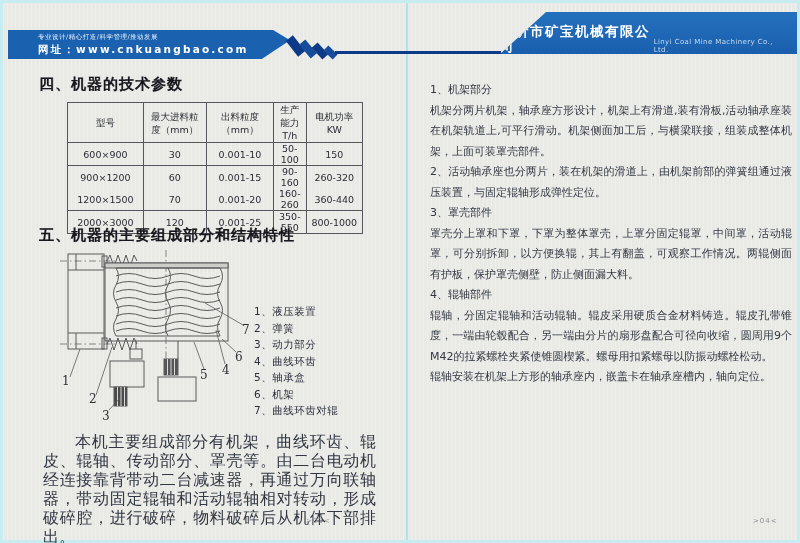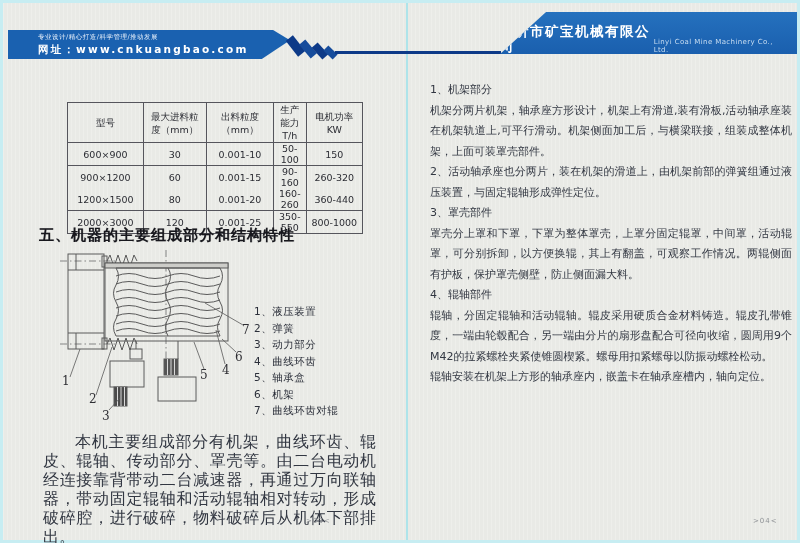--- a/index.html
+++ b/index.html
@@ -84,20 +84,21 @@
   <div class="fold f1"></div>
   <div class="fold f2"></div>
   <div class="fold f3"></div>
   <div class="fold f4"></div>
   <div class="header-line"></div>
   <div class="banner-right">
     <div class="company-cn">临沂市矿宝机械有限公司</div>
     <div class="company-en">Linyi Coal Mine Machinery Co., Ltd.</div>
   </div>
 
+  <div class="sec-title" id="title4">四、机器的技术参数</div>
 
   <table class="spec">
     <thead>
       <tr>
         <th class="c0">
             <div>型号</div>
             <div></div>
           </th>
         <th class="c1">
             <div>最大进料粒</div>
@@ -127,21 +128,21 @@
       </tr>
       <tr class="merge-a">
         <td>900×1200</td>
         <td>60</td>
         <td>0.001-15</td>
         <td>90-160</td>
         <td>260-320</td>
       </tr>
       <tr class="merge-b">
         <td>1200×1500</td>
-        <td>80</td>
+        <td>70</td>
         <td>0.001-20</td>
         <td>160-260</td>
         <td>360-440</td>
       </tr>
       <tr>
         <td>2000×3000</td>
         <td>120</td>
         <td>0.001-25</td>
         <td>350-550</td>
         <td>800-1000</td>

